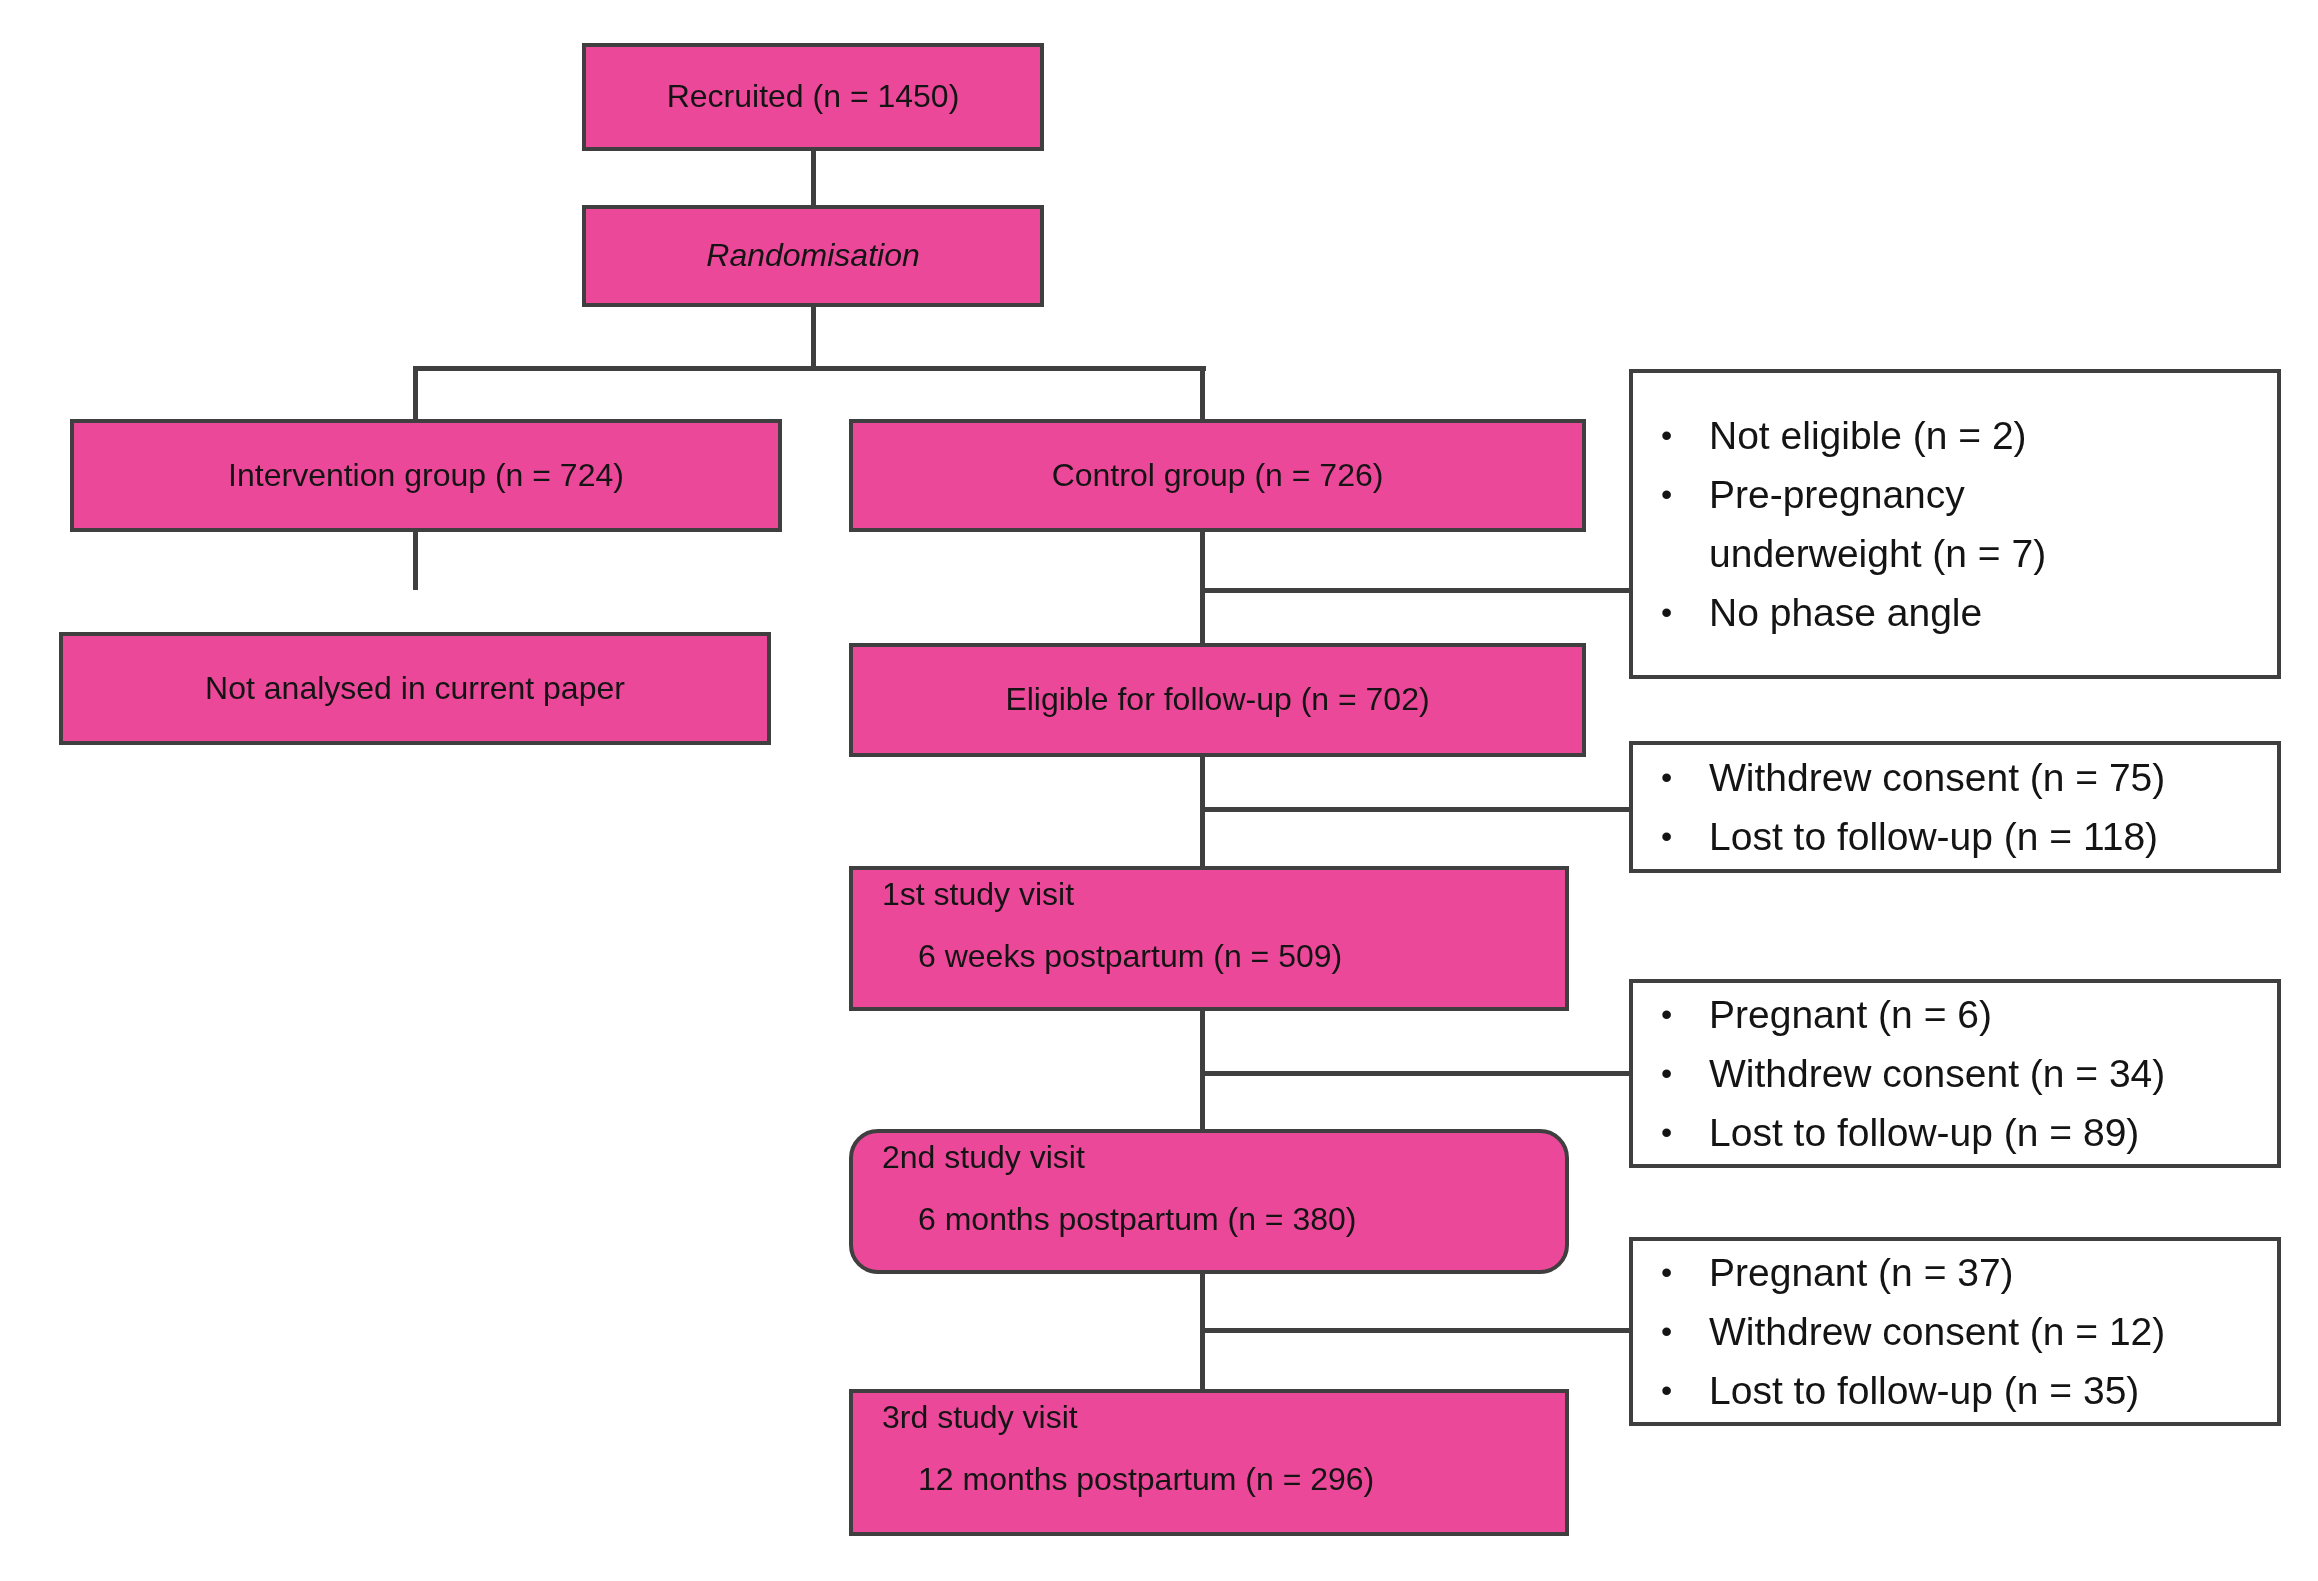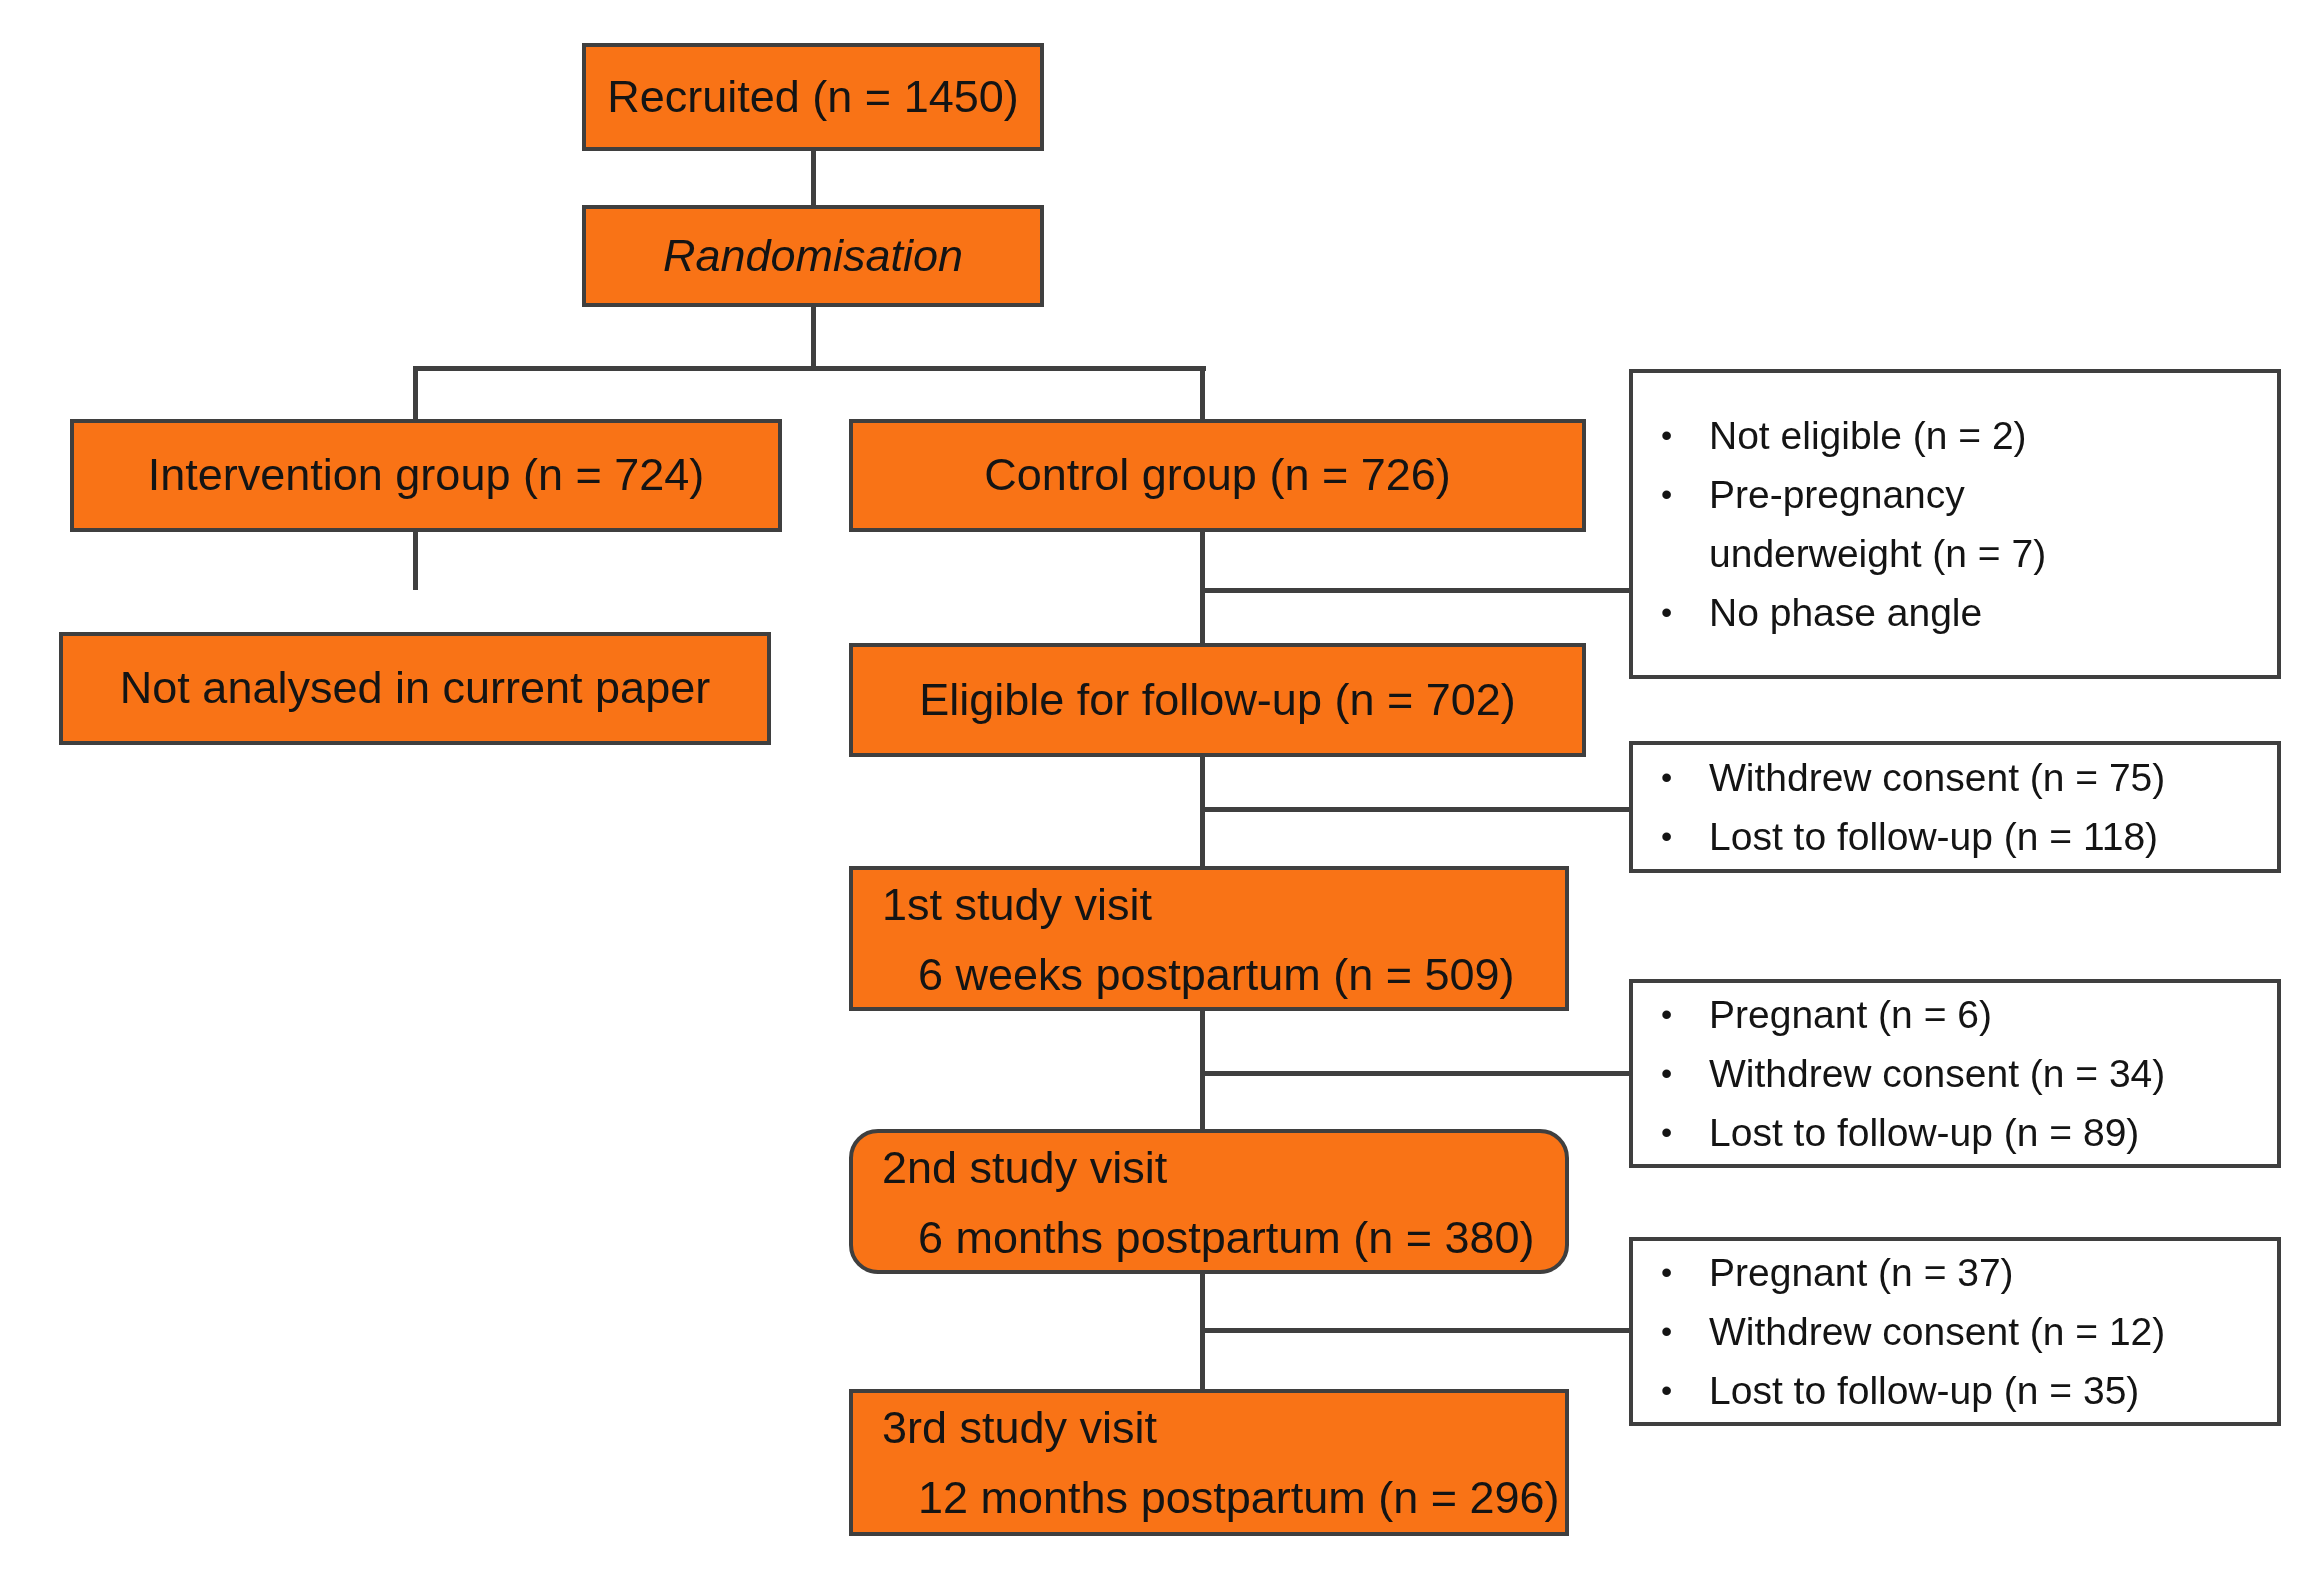--- a/index.html
+++ b/index.html
@@ -13,39 +13,40 @@
     height: 1581px;
     background: #ffffff;
     font-family: "Liberation Sans", sans-serif;
     color: #141414;
     overflow: hidden;
   }
   .box {
     position: absolute;
     box-sizing: border-box;
     border: 4.8px solid #3f3f3f;
-    background: #f97316;
+    background: #ec4899;
     display: flex;
     align-items: center;
     justify-content: center;
     text-align: center;
-    font-size: 45px;
+    font-size: 32px;
     line-height: 1.3;
     color: #141414;
   }
   .box.two-line {
     flex-direction: column;
     align-items: flex-start;
     justify-content: flex-start;
     text-align: left;
     padding-left: 29px;
     line-height: 1.55;
   }
   .box.two-line .line2 {
     padding-left: 36px;
+    margin-top: 12px;
   }
   .sidebox {
     position: absolute;
     box-sizing: border-box;
     border: 4.8px solid #3f3f3f;
     background: #ffffff;
     font-size: 39px;
     line-height: 59px;
     padding: 1.4px 14px 1.4px 28px;
     display: flex;

